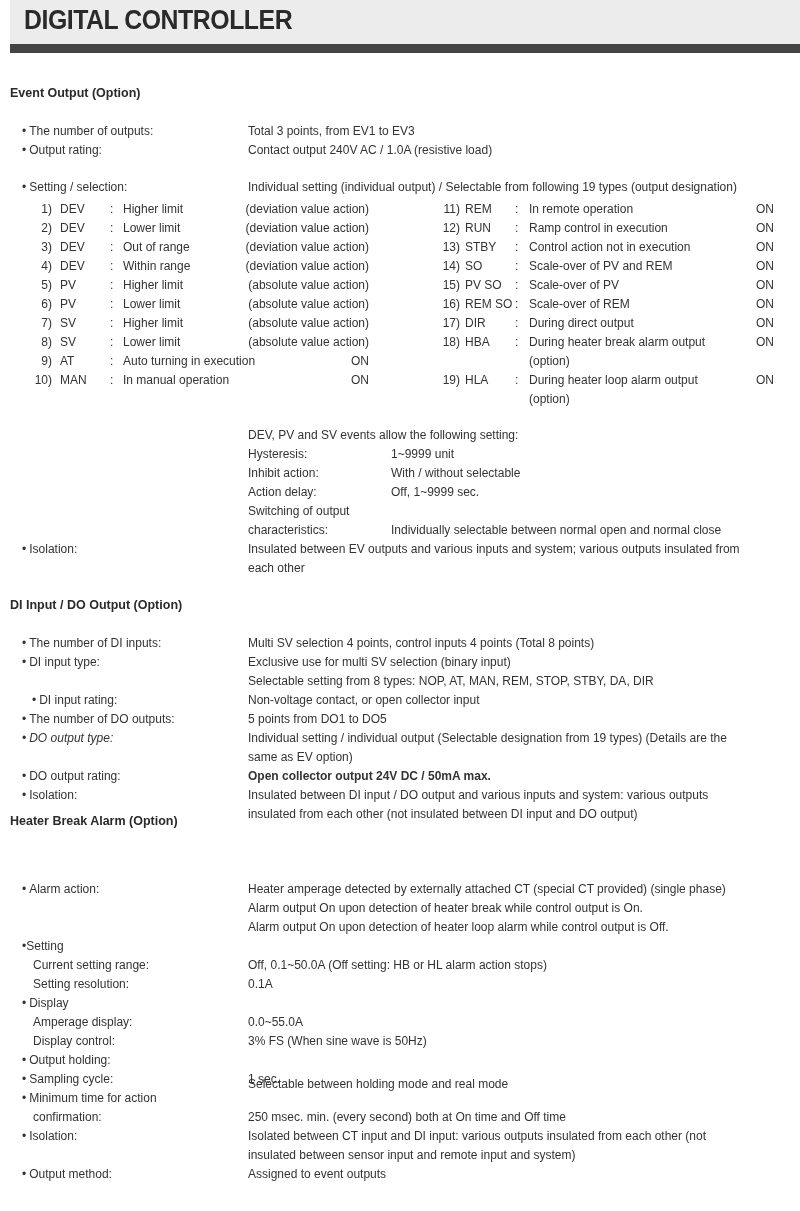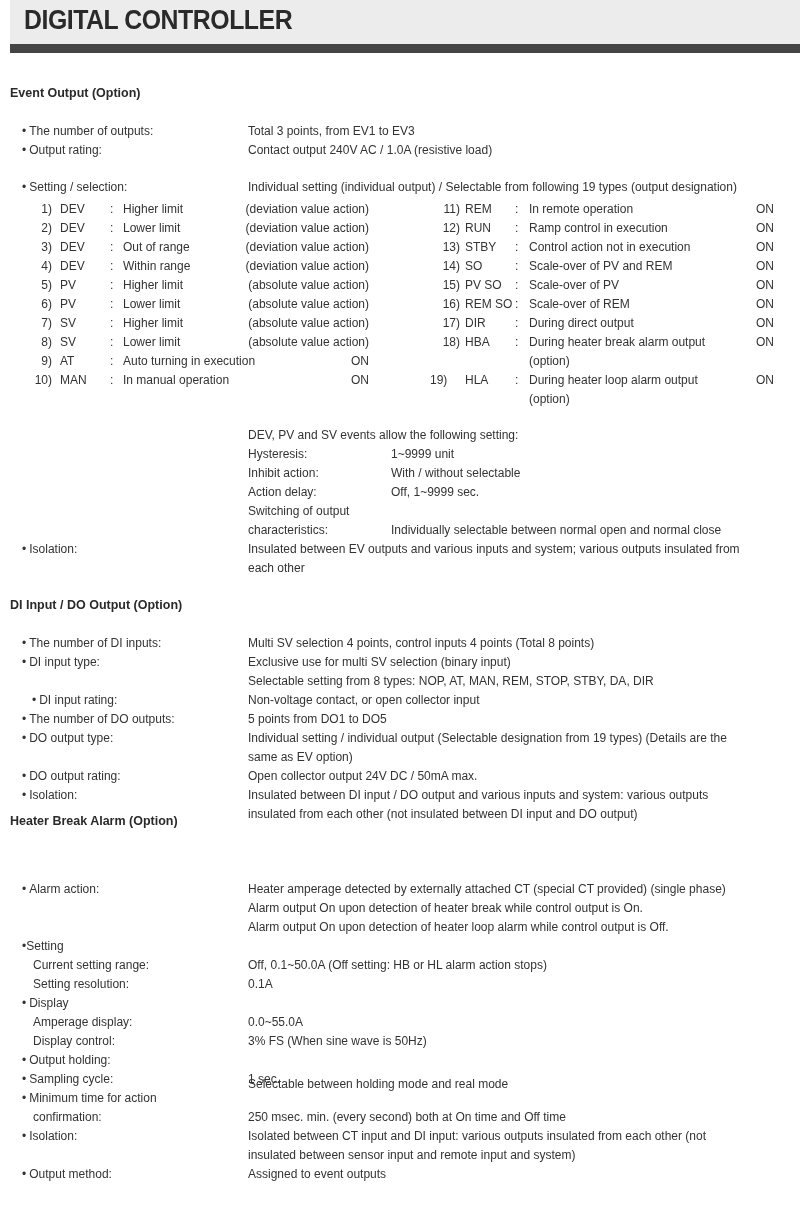--- a/index.html
+++ b/index.html
@@ -117,21 +117,21 @@
     <div class="abs" style="left: 465px; top: 314px;">DIR</div>
     <div class="abs" style="left: 515px; top: 314px;">:</div>
     <div class="abs" style="left: 529px; top: 314px;">During direct output</div>
     <div class="abs" style="left: 756px; top: 314px;">ON</div>
     <div class="abs" style="left: 430px; top: 333px; width: 30px; text-align: right;">18)</div>
     <div class="abs" style="left: 465px; top: 333px;">HBA</div>
     <div class="abs" style="left: 515px; top: 333px;">:</div>
     <div class="abs" style="left: 529px; top: 333px;">During heater break alarm output</div>
     <div class="abs" style="left: 756px; top: 333px;">ON</div>
     <div class="abs" style="left: 529px; top: 352px;">(option)</div>
-    <div class="abs" style="left: 430px; top: 371px; width: 30px; ">19)</div>
+    <div class="abs" style="left: 430px; top: 371px; width: 30px; text-align: right;">19)</div>
     <div class="abs" style="left: 465px; top: 371px;">HLA</div>
     <div class="abs" style="left: 515px; top: 371px;">:</div>
     <div class="abs" style="left: 529px; top: 371px;">During heater loop alarm output</div>
     <div class="abs" style="left: 756px; top: 371px;">ON</div>
     <div class="abs" style="left: 529px; top: 390px;">(option)</div>
   </div>
 
 <div class="abs" style="left:248px; top:426px;">DEV, PV and SV events allow the following setting:</div>
 <div class="abs" style="left:248px; top:445px;">Hysteresis:</div>
 <div class="abs" style="left:391px; top:445px;">1~9999 unit</div>
@@ -151,25 +151,25 @@
 <div id="di-do-rows">
     <div class="abs bullet" style="left: 22px; top: 634px;">The number of DI inputs:</div>
     <div class="abs" style="left: 248px; top: 634px;">Multi SV selection 4 points, control inputs 4 points (Total 8 points)</div>
     <div class="abs bullet" style="left: 22px; top: 653px;">DI input type:</div>
     <div class="abs" style="left: 248px; top: 653px;">Exclusive use for multi SV selection (binary input)</div>
     <div class="abs" style="left: 248px; top: 672px;">Selectable setting from 8 types:  NOP, AT, MAN, REM, STOP, STBY, DA, DIR</div>
     <div class="abs bullet" style="left: 22px; top: 691px; margin-left: 10px;">DI input rating:</div>
     <div class="abs" style="left: 248px; top: 691px;">Non-voltage contact, or open collector input</div>
     <div class="abs bullet" style="left: 22px; top: 710px;">The number of DO outputs:</div>
     <div class="abs" style="left: 248px; top: 710px;">5 points from DO1 to DO5</div>
-    <div class="abs bullet" style="left: 22px; top: 729px;">DO output type:</div>
+    <div class="abs bullet" style="left: 22px; top: 729px; font-style: italic;">DO output type:</div>
     <div class="abs" style="left: 248px; top: 729px;">Individual setting / individual output (Selectable designation from 19 types) (Details are the</div>
     <div class="abs" style="left: 248px; top: 748px;">same as EV option)</div>
     <div class="abs bullet" style="left: 22px; top: 767px;">DO output rating:</div>
-    <div class="abs" style="left: 248px; top: 767px;">Open collector output 24V DC / 50mA max.</div>
+    <div class="abs" style="left: 248px; top: 767px; font-weight: bold;">Open collector output 24V DC / 50mA max.</div>
     <div class="abs bullet" style="left: 22px; top: 786px;">Isolation:</div>
     <div class="abs" style="left: 248px; top: 786px;">Insulated between DI input / DO output and various inputs and system:  various outputs</div>
     <div class="abs" style="left: 248px; top: 805px;">insulated from each other (not insulated between DI input and DO output)</div>
   </div>
 
 <div class="abs h2" style="left:10px; top:812px;">Heater Break Alarm (Option)</div>
 
 <div class="abs bullet" style="left:22px; top:880px;">Alarm action:</div>
 <div class="abs" style="left:248px; top:880px;">Heater amperage detected by externally attached CT (special CT provided) (single phase)</div>
 <div class="abs" style="left:248px; top:899px;">Alarm output On upon detection of heater break while control output is On.</div>

